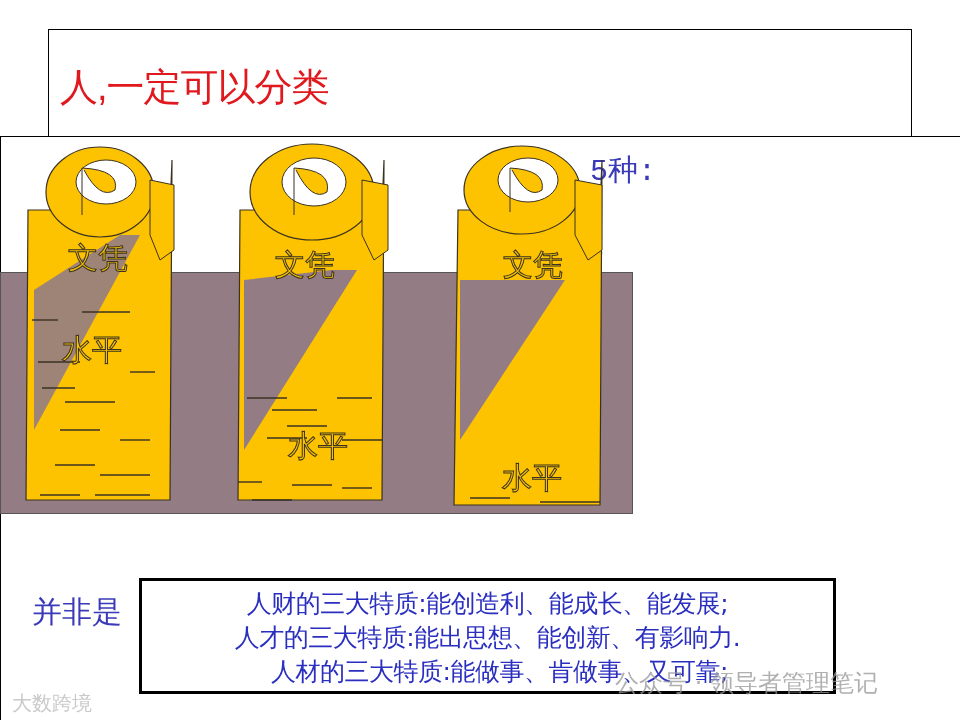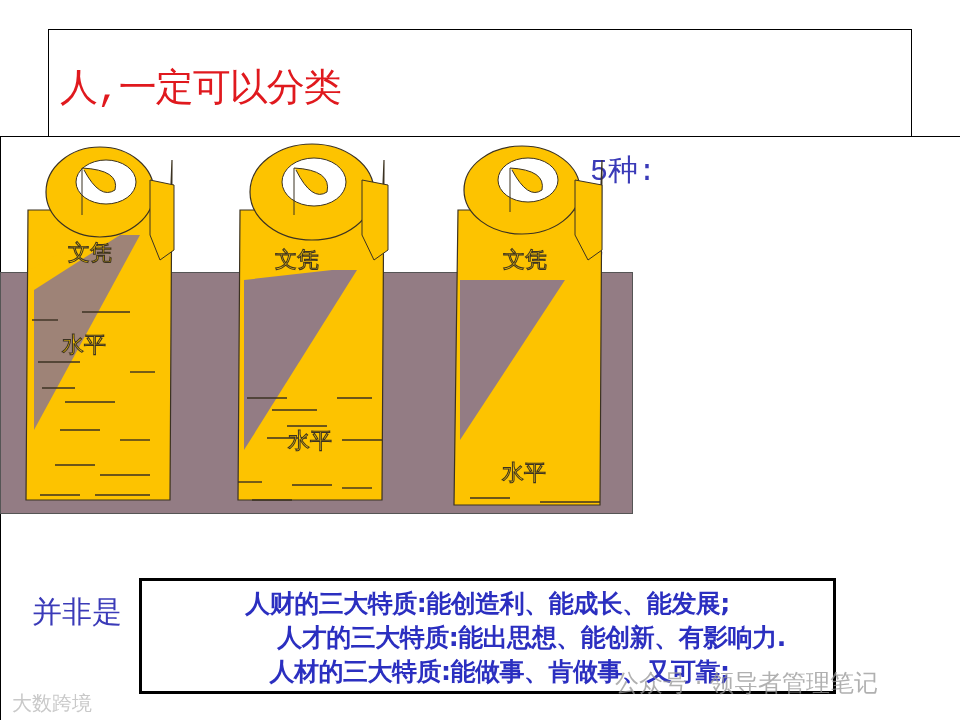--- a/index.html
+++ b/index.html
@@ -1,27 +1,27 @@
 <!DOCTYPE html>
 <html><head>
 <meta charset="utf-8">
 <style>
   html, body { margin:0; padding:0; }
   body { width:960px; height:720px; position:relative; overflow:hidden; background:#ffffff;
          font-family:"DejaVu Sans", sans-serif; }
   .title-box { position:absolute; left:48px; top:29px; width:864px; height:120px; border:1px solid #000; box-sizing:border-box; background:#fff; }
-  .title-text { position:absolute; left:60px; top:62px; font-size:38px; color:#e0191e; font-family:Liberation Mono, monospace; letter-spacing:-1px; }
+  .title-text { position:absolute; left:60px; top:62px; font-size:38px; color:#e0191e; font-family:Liberation Sans, sans-serif; letter-spacing:-1px; }
   .slide { position:absolute; left:0; top:136px; width:962px; height:590px; border:1px solid #000; box-sizing:border-box; background:#fff; }
   .bg-text { position:absolute; color:#3a3ab8; font-size:30px; font-family:Liberation Mono, monospace; }
   .purple { position:absolute; left:0; top:272px; width:633px; height:242px; background:#937c84; border:1px solid #555; box-sizing:border-box; }
   .scroll { position:absolute; }
-  .scroll-label { position:absolute; font-family:Liberation Serif, serif; font-size:22px; color:#f5c200;
+  .scroll-label { position:absolute; font-family:Liberation Serif, serif; font-size:30px; color:#f5c200;
                   -webkit-text-stroke:1px #3b3222; }
   .quote-box { position:absolute; left:139px; top:578px; width:697px; height:116px; border:3px solid #000; background:#fff; box-sizing:border-box; }
-  .quote-line { position:absolute; left:0; width:100%; text-align:center; font-weight:bold; font-size:25px; color:#2b2fc0; font-family:"DejaVu Sans", sans-serif; letter-spacing:-0.5px; }
+  .quote-line { position:absolute; left:0; width:100%; text-align:center; font-weight:normal; font-size:25px; color:#2b2fc0; font-family:"DejaVu Sans", sans-serif; letter-spacing:-0.5px; }
   .wm1 { position:absolute; left:12px; top:690px; font-size:20px; color:#c9c9c9; font-family:"DejaVu Sans", sans-serif; }
   .wm2 { position:absolute; left:615px; top:667px; font-size:24px; color:rgba(150,150,150,0.75); font-family:"DejaVu Sans", sans-serif; }
 </style>
 </head>
 <body>
 
 <div class="title-box"></div>
 <div class="title-text">人,一定可以分类</div>
 
 <div class="slide"></div>
@@ -98,18 +98,18 @@
       <line x1="90" y1="362" x2="150" y2="362"></line>
   </g>
 </svg>
 <div class="scroll-label" style="left:503px; top:245px;">文凭</div>
 <div class="scroll-label" style="left:502px; top:458px;">水平</div>
 
 <div class="bg-text" style="left:32px; top:592px;">并非是</div>
 
 <div class="quote-box">
   <div class="quote-line" style="top:6px;">人财的三大特质:能创造利、能成长、能发展;</div>
-  <div class="quote-line" style="top:40px;margin-left:44px;">人才的三大特质:能出思想、能创新、有影响力.</div>
+  <div class="quote-line" style="top:40px;">人才的三大特质:能出思想、能创新、有影响力.</div>
   <div class="quote-line" style="top:74px;padding-left:12px;">人材的三大特质:能做事、肯做事、又可靠;</div>
 </div>
 
 <div class="wm1">大数跨境</div>
 <div class="wm2">公众号 · 领导者管理笔记</div>
 
 </body></html>

